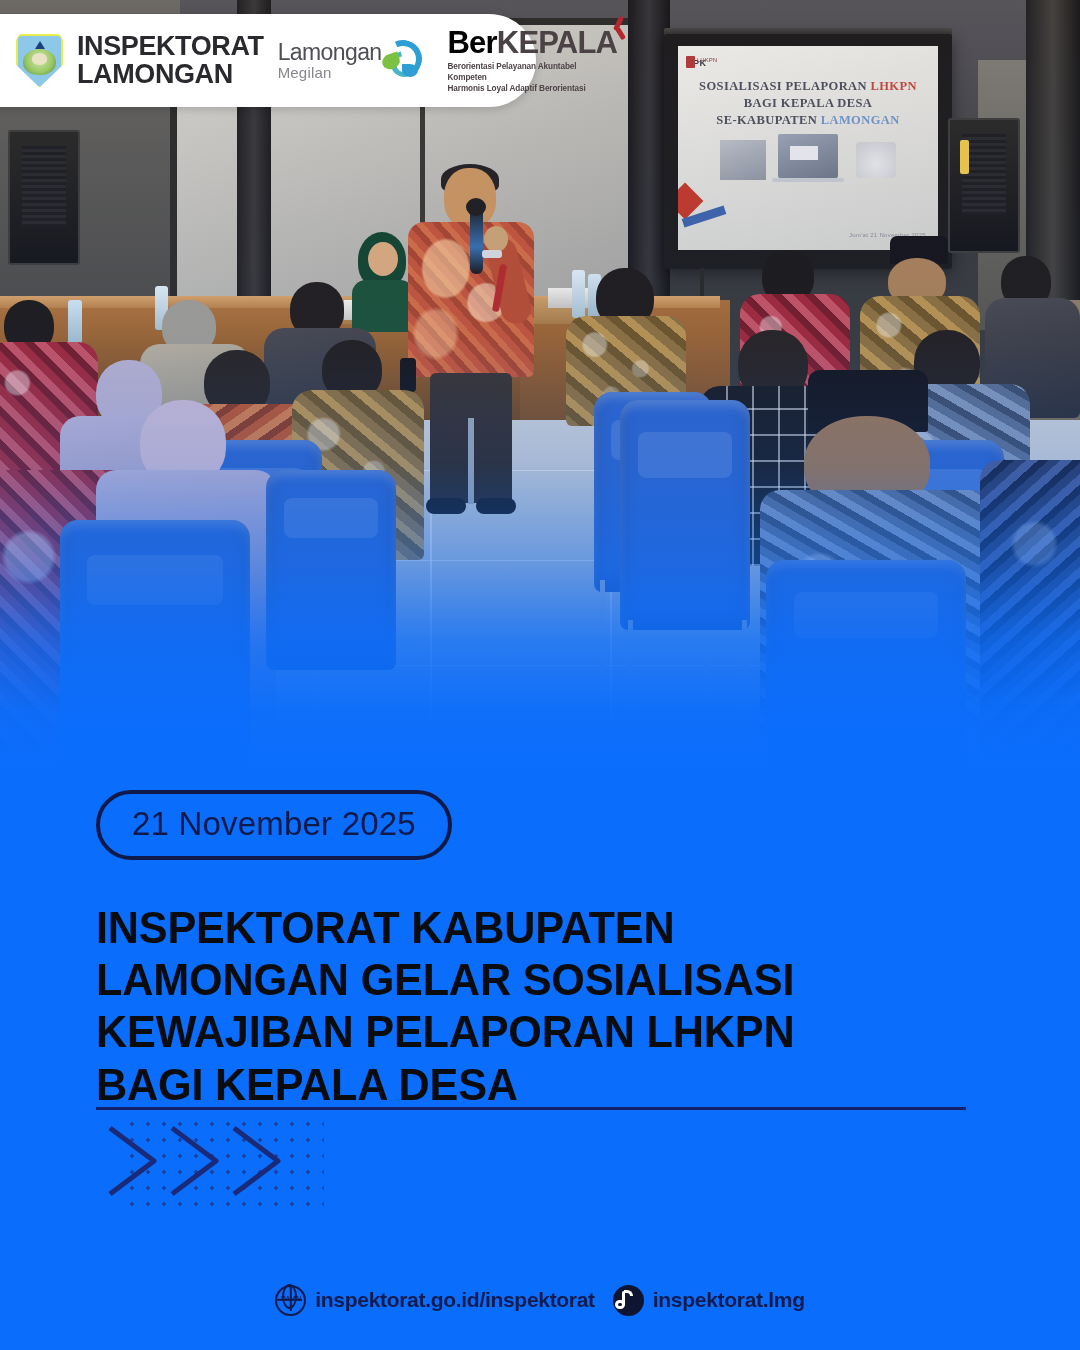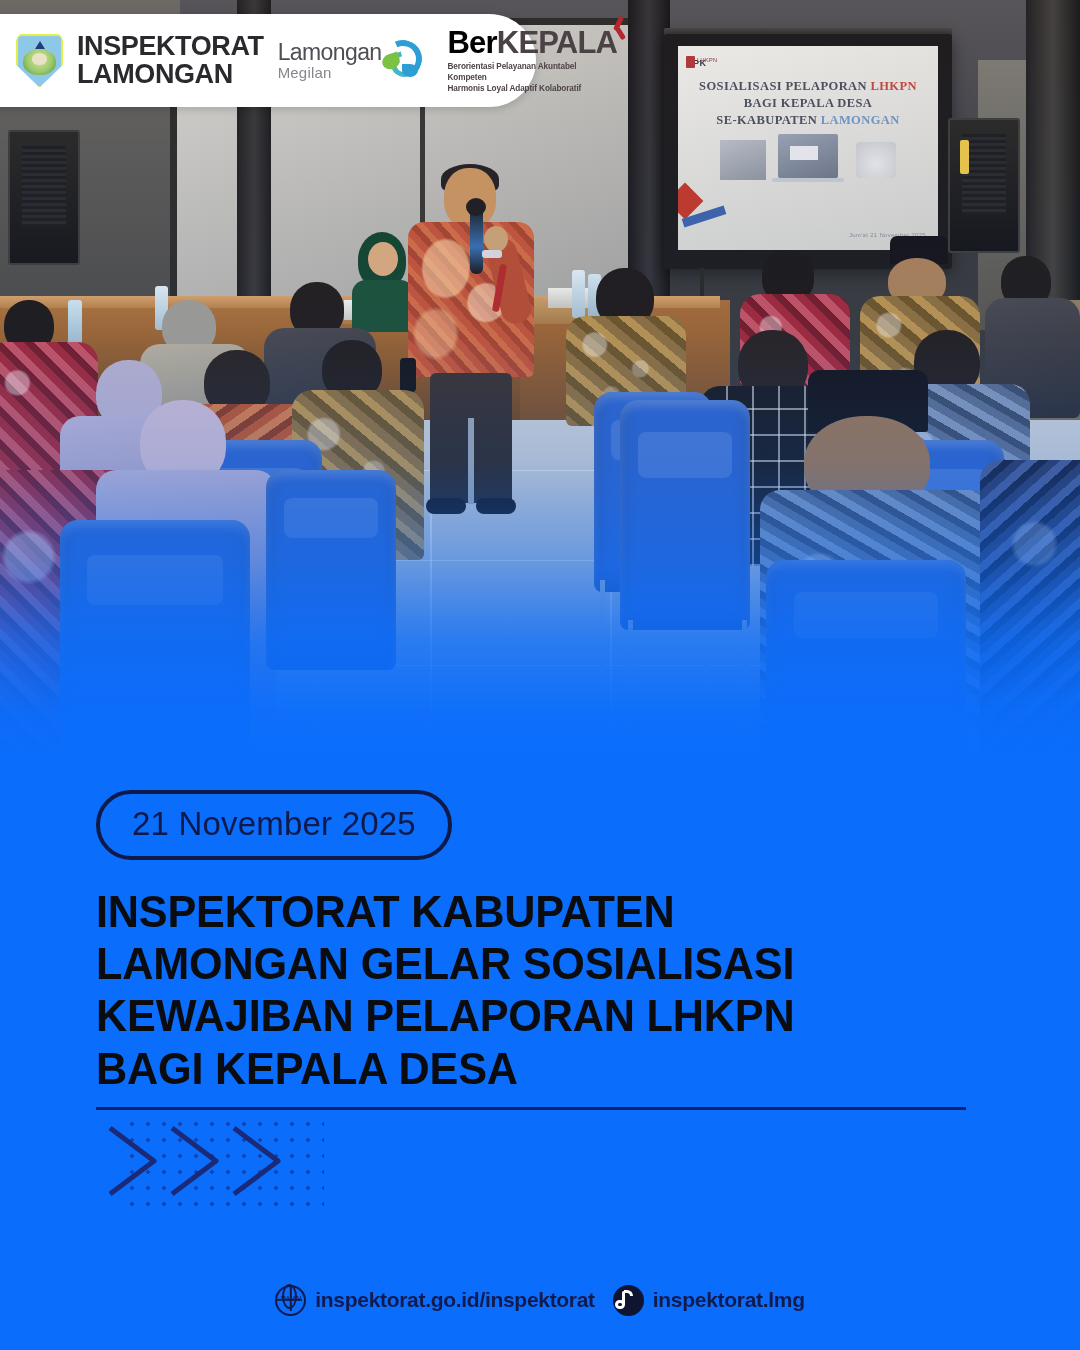--- a/index.html
+++ b/index.html
@@ -247,21 +247,21 @@
       background:#b3282f; transform:rotate(26deg); border-radius:2px; }
   .ber .tick:after { content:""; position:absolute; left:2px; top:11px; width:5px; height:13px;
       background:#b3282f; transform:rotate(-32deg); border-radius:2px; }
   .ber .sub { font-size:8.2px; line-height:1.35; color:#4d4448; letter-spacing:-.1px; margin-top:3px; font-weight:bold; }
 
   
   .content { position:absolute; left:0; top:790px; width:1080px; z-index:4; }
   .date-pill { margin-left:96px; display:inline-block; border:4px solid #101a4a;
                border-radius:40px; padding:11px 32px 13px;
                font-size:33px; color:#101a4a; letter-spacing:.2px; }
-  .headline { margin:26px 0 0 96px; width:900px;
+  .headline { margin:42px 0 0 96px; width:900px;
               font-weight:bold; font-size:45px; line-height:1.16;
               letter-spacing:-.2px; color:#0b0c10; }
   .headline div { white-space:nowrap; transform:scaleX(.96); transform-origin:left center; }
 
   .rule { position:absolute; left:96px; top:1107px; width:870px; height:3px; background:#15206b; z-index:4; }
 
   .chevrons { position:absolute; left:104px; top:1120px; width:230px; height:82px; z-index:4; }
   .dots { position:absolute; left:124px; top:1116px; width:200px; height:100px; z-index:3;
           background-image:radial-gradient(#1b2a78 1.6px, transparent 1.7px);
           background-size:16px 16px; opacity:.62; }
@@ -496,21 +496,21 @@
           <div class="w4"></div>
       </div>
     </div>
     <div class="ber">
       <div class="big">
         <span class="b1">Ber</span><span class="b2">KEPALA</span>
       </div>
       <div class="tick"></div>
       <div class="sub">
         <div>Berorientasi Pelayanan Akuntabel Kompeten</div>
-        <div>Harmonis Loyal Adaptif Kolaboratif</div>
+        <div>Harmonis Loyal Adaptif Berorientasi</div>
       </div>
     </div>
   </div>
 
   <div class="content">
     <div class="date-pill">21 November 2025</div>
     <div class="headline">
       <div>INSPEKTORAT KABUPATEN</div>
       <div>LAMONGAN GELAR SOSIALISASI</div>
       <div>KEWAJIBAN PELAPORAN LHKPN</div>

